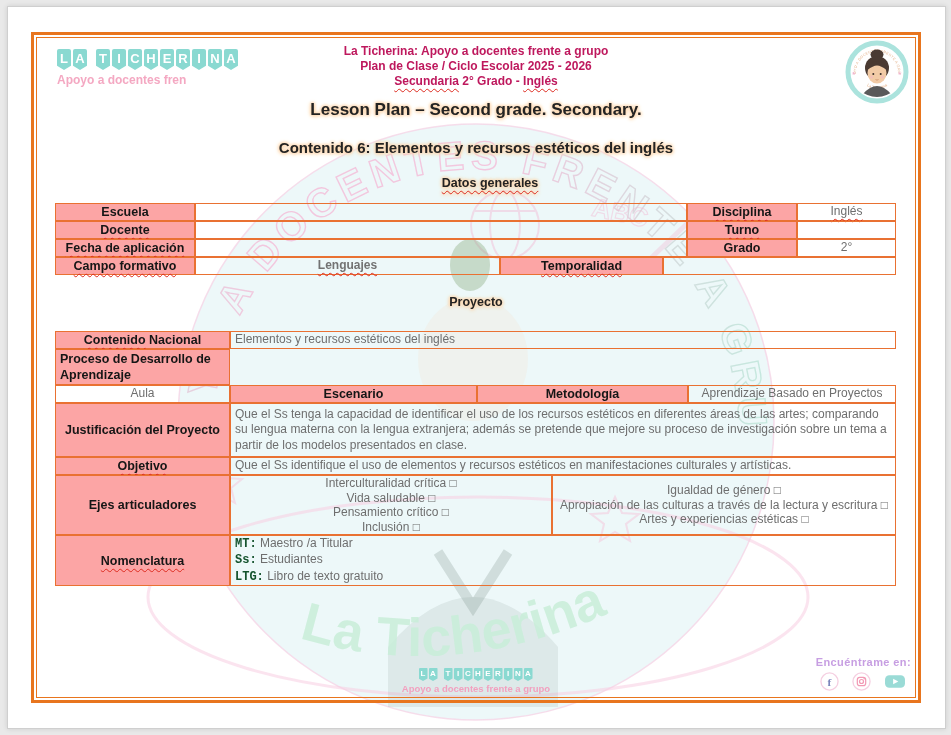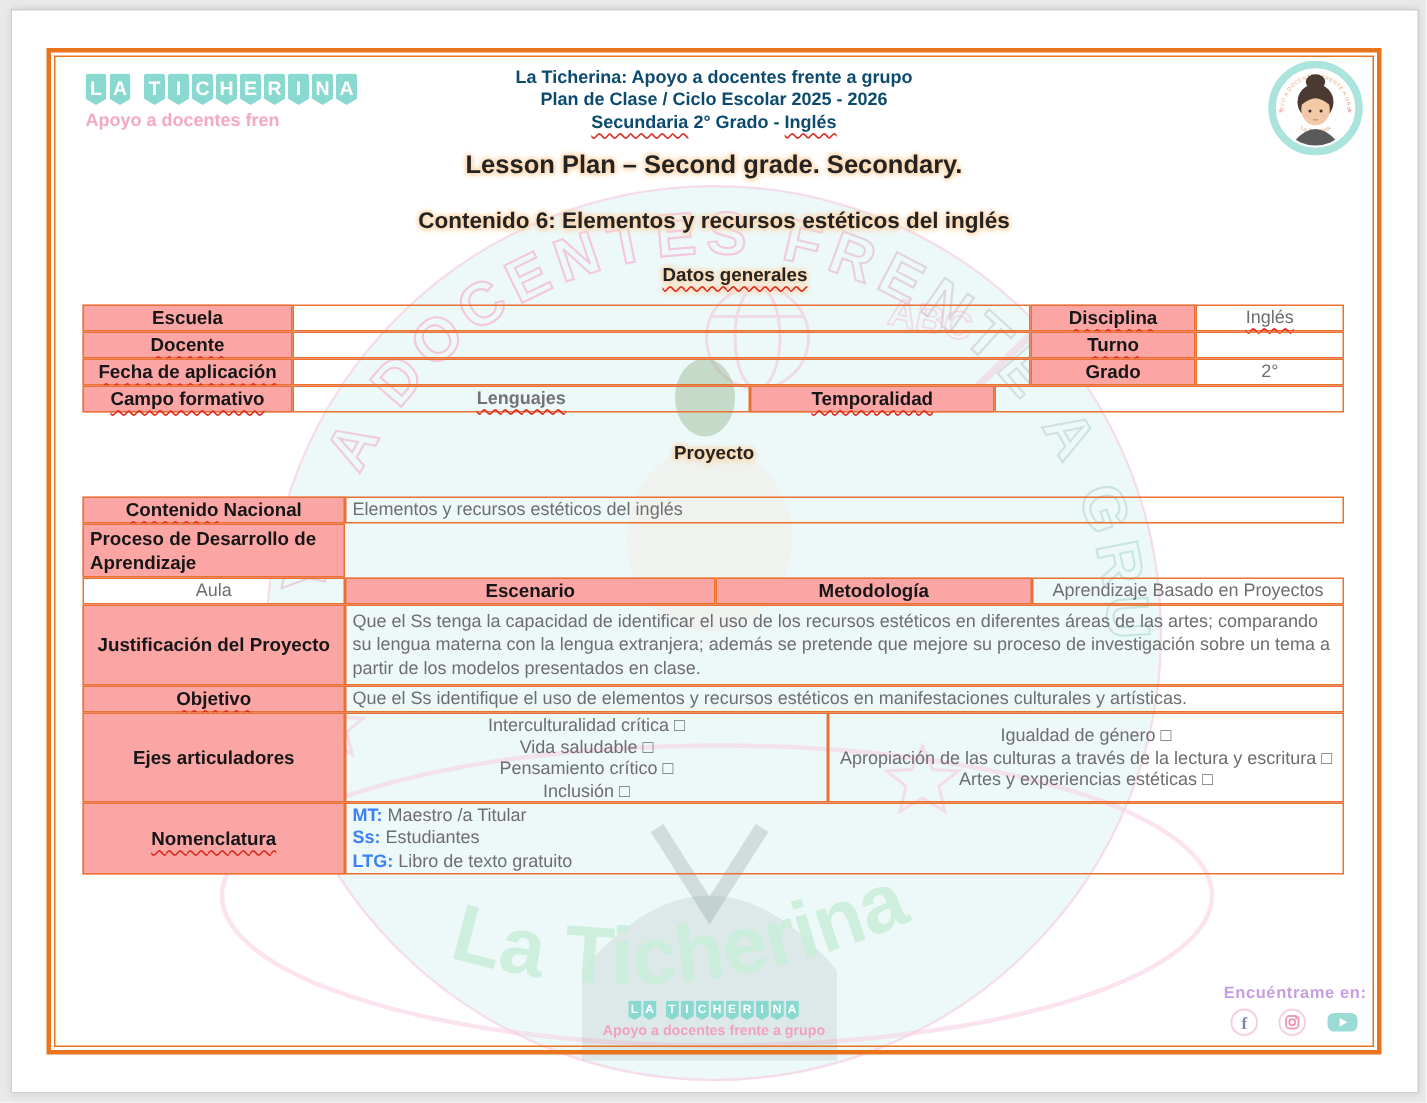--- a/index.html
+++ b/index.html
@@ -33,21 +33,21 @@
   .brand-top .blk{width:14px;height:21px;font-size:13px;line-height:19px;margin-right:2px;border-radius:2px;}
   .brand-top .wordgap{width:7px;}
   .brand-top .tagline{margin-top:3px;color:#f4a8c2;font-weight:bold;font-size:12px;white-space:nowrap;}
 
   .footer-brand{position:absolute;left:0;top:630px;width:100%;text-align:center;}
   .footer-brand .blk{width:9px;height:13px;font-size:8px;line-height:12px;margin-right:1px;border-radius:1px;}
   .footer-brand .wordgap{width:5px;}
   .footer-brand .tagline{margin-top:2px;color:#f2a0bf;font-weight:bold;font-size:9.5px;}
 
   
-  .head-center{position:absolute;left:150px;right:150px;top:12px;text-align:center;color:#0c4a6e;font-weight:bold;font-size:12px;line-height:15px;}
+  .head-center{position:absolute;left:150px;right:150px;top:12px;text-align:center;color:#be185d;font-weight:bold;font-size:12px;line-height:15px;}
   .wavy{text-decoration-line:underline;text-decoration-style:wavy;text-decoration-color:#dd2b20;text-decoration-thickness:1px;text-underline-offset:3px;}
   .glow{
     color:#232323;font-weight:bold;text-align:center;
     text-shadow:0 0 3px #fcd9b2,0 0 3px #fcd9b2,0 0 5px #fcd9b2,0 1px 4px #fcd9b2;
   }
   .title-en{position:absolute;left:0;width:100%;top:68px;font-size:17px;}
   .title-contenido{position:absolute;left:0;width:100%;top:107px;font-size:15px;}
   .sec-datos{position:absolute;left:14px;width:100%;top:144px;font-size:12.5px;}
   .sec-proyecto{position:absolute;left:0;width:100%;top:263px;font-size:12.5px;}
   .badge{position:absolute;right:12px;top:8px;width:64px;height:64px;}
@@ -71,21 +71,21 @@
   .r1d{grid-template-columns:140px 305px 163px 233px;}
   .p1,.p2,.p4,.p5,.p7{grid-template-columns:175px 666px;}
   .p3{grid-template-columns:175px 247px 211px 208px;}
   .p6{grid-template-columns:175px 322px 344px;}
   .h18 .c{min-height:18px;}
   .h36 .c{min-height:36px;}
   .h54 .c{min-height:54px;}
   .h58 .c{min-height:58px;}
   .h46 .c{min-height:46px;}
   .nom-line{width:100%;}
-  .nom-key{color:#3b82f6;font-weight:bold;}
+  .nom-key{color:#14532d;font-weight:bold;font-family:Liberation Mono, monospace;}
   .eje-line{width:100%;text-align:center;line-height:14.5px;}
 
   
   .findme{position:absolute;right:10px;top:624px;text-align:center;}
   .findme .fm-label{color:#c79ee2;font-weight:bold;font-size:11px;letter-spacing:.4px;}
   .socials{margin-top:4px;display:flex;gap:13px;justify-content:center;}
   .socials svg{display:block;cursor:pointer;}
 </style>
 </head>
 <body>

